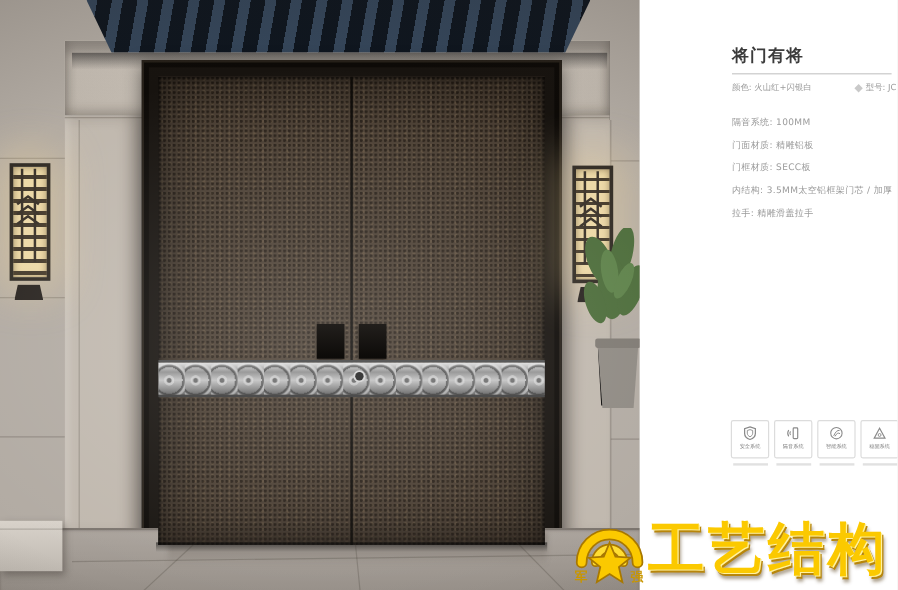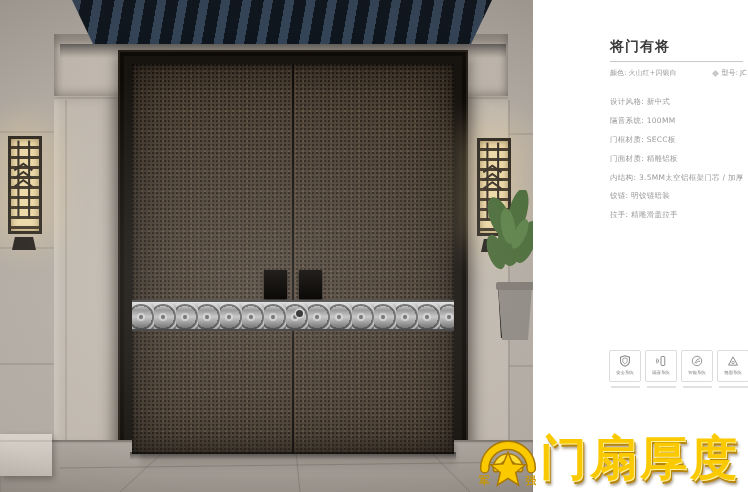--- a/index.html
+++ b/index.html
@@ -191,26 +191,24 @@
     <div class="divider"></div>
     <div class="meta">
       <span>颜色: 火山红+闪银白</span>
       <span class="model">
         <span class="mini-diamond"></span>
         <span>型号: JC</span>
       </span>
     </div>
 
     <div class="specs">
-      <div class="spec-row">设计风格: 新中式</div>
       <div class="spec-row">隔音系统: 100MM</div>
+      <div class="spec-row">门面材质: 精雕铝板</div>
       <div class="spec-row">门框材质: SECC板</div>
-      <div class="spec-row">门面材质: 精雕铝板</div>
       <div class="spec-row">内结构: 3.5MM太空铝框架门芯 / 加厚加密航空铝蜂窝芯</div>
-      <div class="spec-row">铰链: 明铰链暗装</div>
       <div class="spec-row">拉手: 精雕滑盖拉手</div>
     </div>
 
     <div class="features">
       <div class="feature">
         <div class="fbox">
           <svg width="12" height="12" viewBox="0 0 16 16">
             <path d="M8 1 L14 3 V8 C14 12 11 14 8 15 C5 14 2 12 2 8 V3 Z" fill="none" stroke="#8a8a8a" stroke-width="1.4"></path>
             <path d="M8 4 L11 5 V8 C11 10 9.5 11.3 8 12 C6.5 11.3 5 10 5 8 V5 Z" fill="none" stroke="#8a8a8a" stroke-width="1"></path>
           </svg>
@@ -255,16 +253,16 @@
   <div class="logo">
     <svg width="64" height="66" viewBox="0 0 66 66">
       <path d="M9 44 A24 24 0 0 1 57 44" fill="none" stroke="#a87800" stroke-width="10" stroke-linecap="round"></path>
       <path d="M9 44 A24 24 0 0 1 57 44" fill="none" stroke="#fbc900" stroke-width="7" stroke-linecap="round"></path>
       <path d="M21 44 A12 12 0 0 1 45 44" fill="none" stroke="#a87800" stroke-width="8" stroke-linecap="round"></path>
       <path d="M21 44 A12 12 0 0 1 45 44" fill="none" stroke="#ffdd33" stroke-width="5" stroke-linecap="round"></path>
       <polygon points="33,27 38,39 51,40 41,48 44,61 33,54 22,61 25,48 15,40 28,39" fill="#fbc900" stroke="#a87800" stroke-width="1.5"></polygon>
       <text x="3" y="60" font-size="11" font-weight="bold" fill="#c89600">军</text>
       <text x="51" y="60" font-size="11" font-weight="bold" fill="#c89600">强</text>
     </svg>
-    <span class="brand-text">门扇厚度</span>
+    <span class="brand-text">工艺结构</span>
   </div>
 
 </div>
 
 </body></html>

